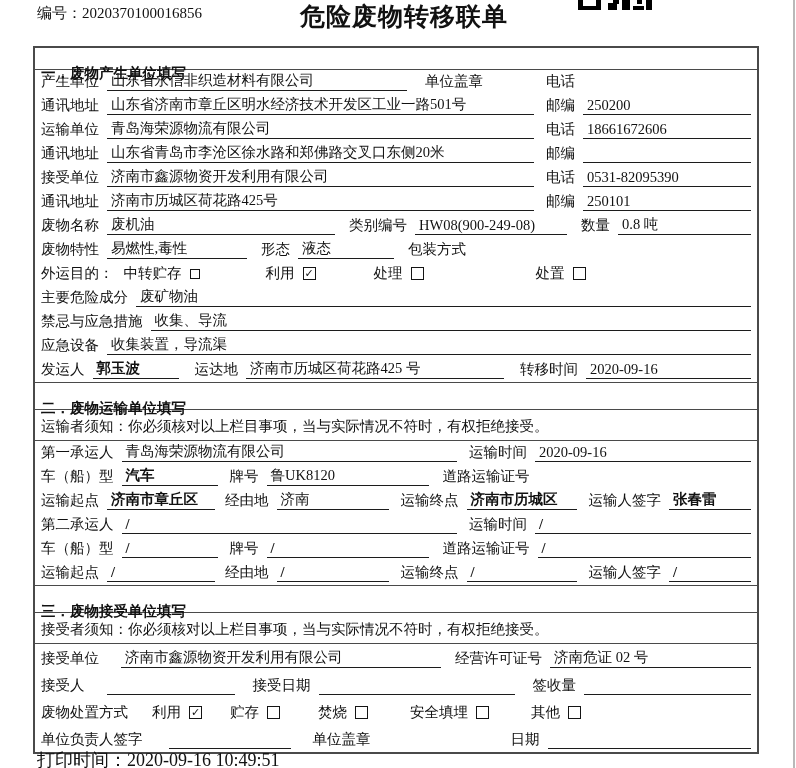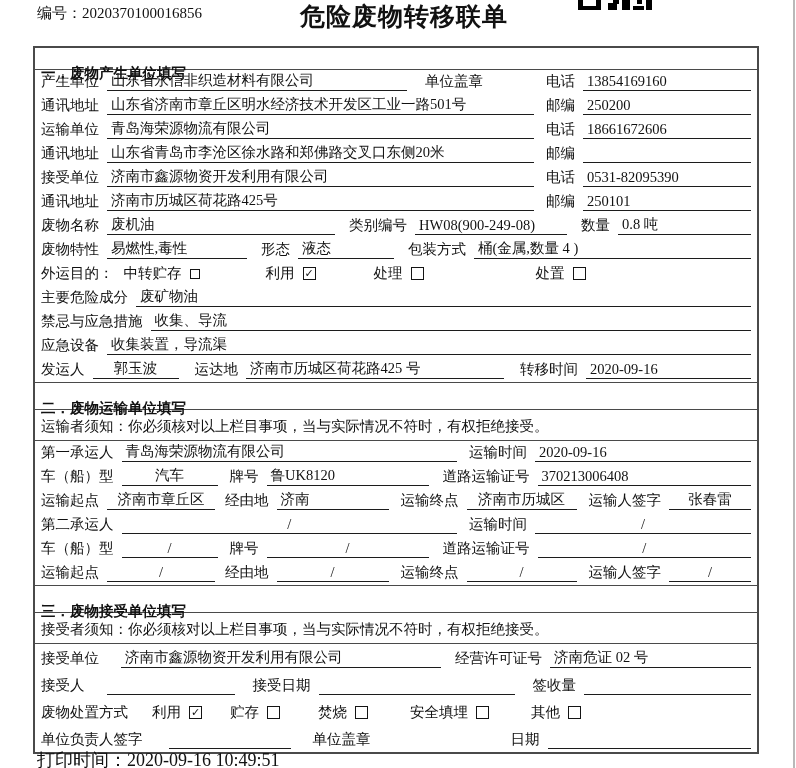--- a/index.html
+++ b/index.html
@@ -37,21 +37,21 @@
     height:31px;box-sizing:border-box;padding:7px 22px 0 6px;font-size:14.5px;
     border-bottom:1.5px solid #4a4a4a;white-space:nowrap;
   }
   .left{display:flex;align-items:flex-end;flex:none;}
   .lbl{flex:none;}
   .val{
     border-bottom:1px solid #1c1c1c;padding:0 4px;flex:none;
     white-space:nowrap;min-height:17px;box-sizing:border-box;margin-left:8px;
   }
   .grow{flex:1 1 auto;}
-  .ctr{text-align:center;}
+  .ctr{font-weight:bold;}
   .cb{display:inline-flex;align-items:center;flex:none;}
   .cb-box{
     display:inline-block;width:13px;height:13px;box-sizing:border-box;
     border:1.5px solid #141414;margin-left:8px;font-size:11px;line-height:11px;
     text-align:center;font-weight:bold;font-family:"DejaVu Sans",sans-serif;
   }
   .cb-box.small{width:10px;height:10px;font-size:9px;line-height:8px;}
   .print-time{position:absolute;left:37px;top:748px;font-size:18px;white-space:nowrap;}
 </style>
 </head>
@@ -79,21 +79,20 @@
 
   <div class="sec-header">一．废物产生单位填写</div>
 
   <div class="row">
     <div class="left" style="width:505px">
       <span class="lbl">产生单位</span>
       <span class="val" style="width:300px">山东省永信非织造材料有限公司</span>
       <span class="lbl" style="margin-left:18px">单位盖章</span>
     </div>
     <span class="lbl">电话</span>
-    <span class="val grow">13854169160</span>
   </div>
 
   <div class="row">
     <div class="left" style="width:505px">
       <span class="lbl">通讯地址</span>
       <span class="val grow" style="margin-right:12px">山东省济南市章丘区明水经济技术开发区工业一路501号</span>
     </div>
     <span class="lbl">邮编</span>
     <span class="val grow">250200</span>
   </div>
@@ -143,21 +142,20 @@
     <span class="lbl" style="margin-left:14px">数量</span>
     <span class="val grow">0.8 吨</span>
   </div>
 
   <div class="row">
     <span class="lbl">废物特性</span>
     <span class="val" style="width:140px">易燃性,毒性</span>
     <span class="lbl" style="margin-left:14px">形态</span>
     <span class="val" style="width:96px">液态</span>
     <span class="lbl" style="margin-left:14px">包装方式</span>
-    <span class="val grow">桶(金属,数量 4 )</span>
   </div>
 
   <div class="row">
     <span class="lbl">外运目的：</span>
     <span class="cb" style="margin-left:10px">
       <span>中转贮存</span>
       <span class="cb-box small"></span>
     </span>
     <span class="cb" style="margin-left:66px">
       <span>利用</span>
@@ -209,21 +207,20 @@
     <span class="lbl">运输时间</span>
     <span class="val grow">2020-09-16</span>
   </div>
 
   <div class="row">
     <span class="lbl">车（船）型</span>
     <span class="val ctr" style="width:96px">汽车</span>
     <span class="lbl" style="margin-left:12px">牌号</span>
     <span class="val" style="width:162px">鲁UK8120</span>
     <span class="lbl" style="margin-left:14px">道路运输证号</span>
-    <span class="val grow">370213006408</span>
   </div>
 
   <div class="row">
     <span class="lbl">运输起点</span>
     <span class="val ctr" style="width:108px">济南市章丘区</span>
     <span class="lbl" style="margin-left:10px">经由地</span>
     <span class="val" style="width:112px">济南</span>
     <span class="lbl" style="margin-left:12px">运输终点</span>
     <span class="val ctr" style="width:110px">济南市历城区</span>
     <span class="lbl" style="margin-left:12px">运输人签字</span>

